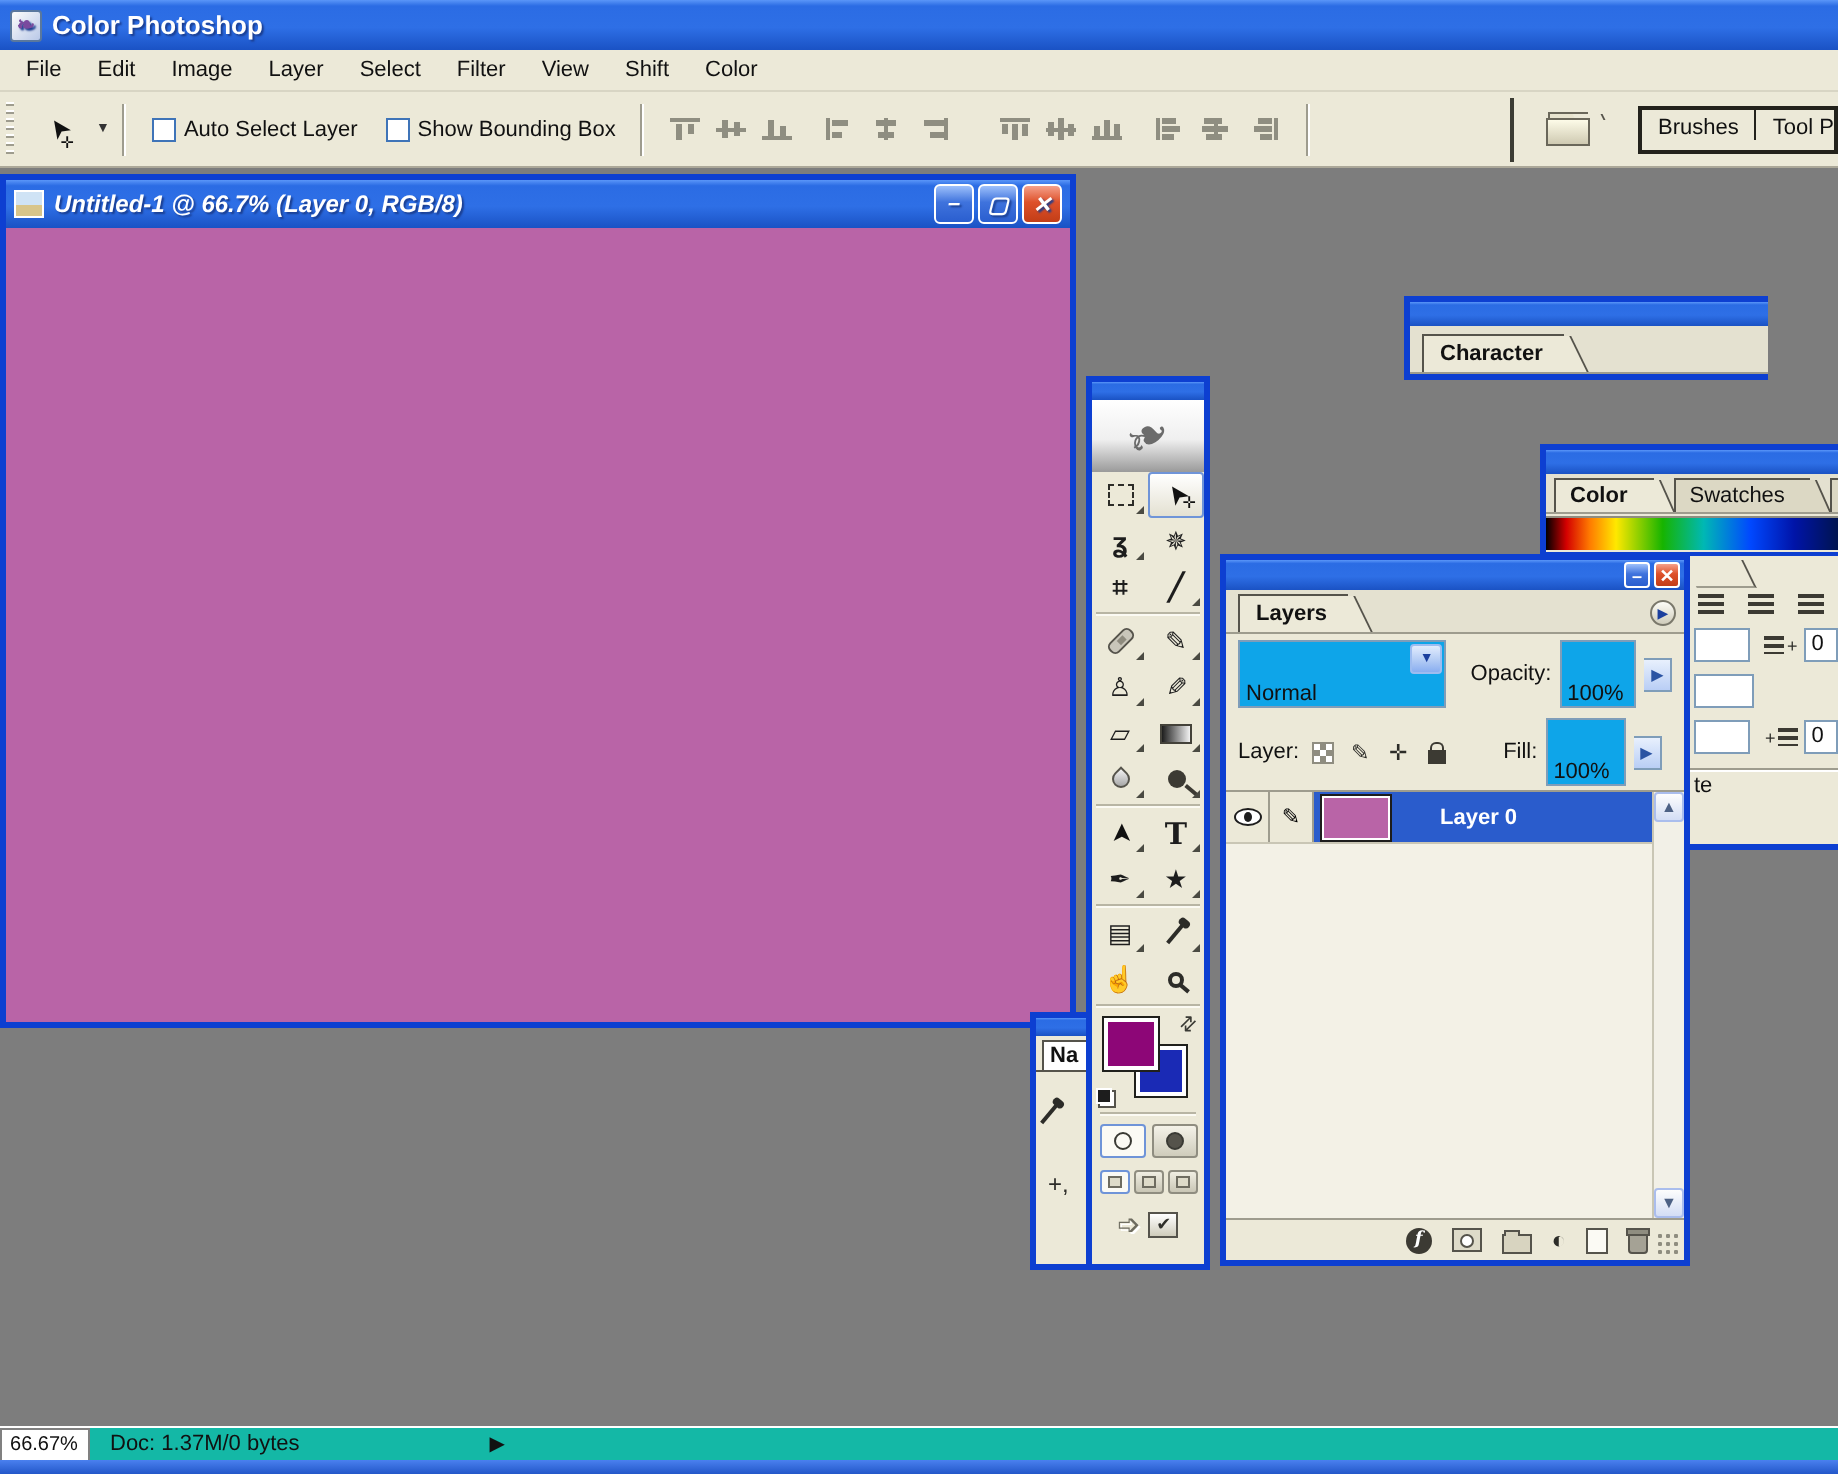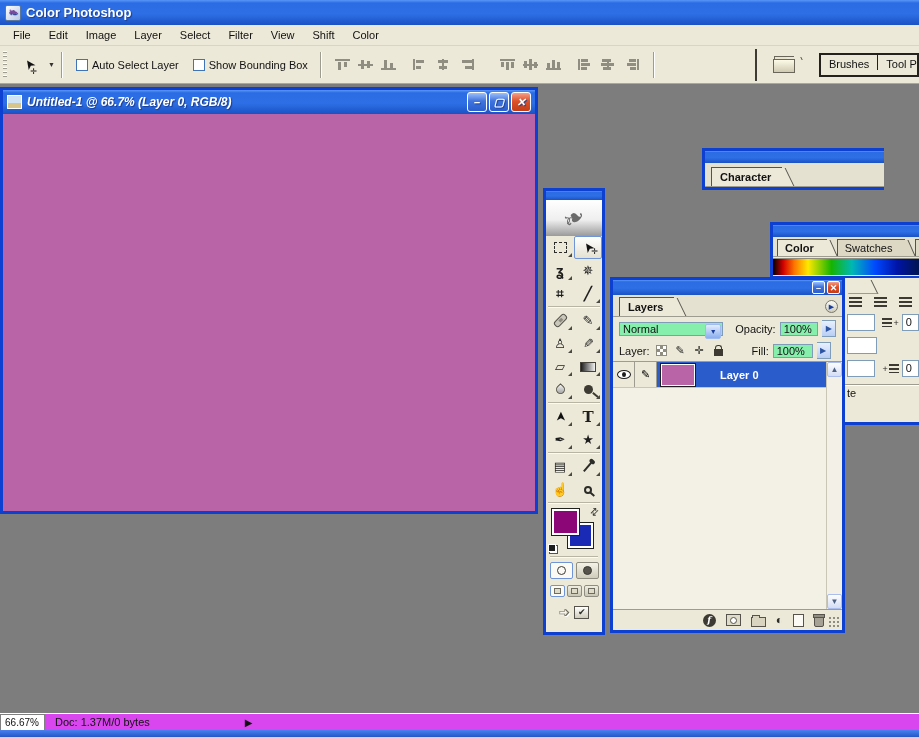--- a/index.html
+++ b/index.html
@@ -9,21 +9,21 @@
   #screen { position:relative; width:919px; height:737px; overflow:hidden; }
 
   
   .xp-grad { background:linear-gradient(180deg,#5a96f8 0%,#2b6ce4 12%,#2e6fe6 55%,#1a52c4 100%); }
   .xp-border { border:3px solid #0d3fd1; }
   .xp-btn { width:20px; height:20px; border-radius:3px; border:1px solid #fff;
             background:linear-gradient(180deg,#9dc0fb,#3f73dd 45%,#2a5ecf); color:#fff;
             display:flex; align-items:center; justify-content:center; font-size:11px; font-weight:bold; }
   .xp-btn.close { background:linear-gradient(180deg,#f5a08a,#de512a 45%,#c23d17); }
   .xp-btn-sm { width:13px; height:13px; border-radius:2px; font-size:9px; }
-  .inpt { background:#86efac; border:1px solid #7f9db9; height:14px; display:flex; align-items:flex-start; padding:0 3px; }
+  .inpt { background:#0ea5e9; border:1px solid #7f9db9; height:34px; display:flex; align-items:flex-end; padding:0 3px; }
   .spin { width:14px; height:17px; border:1px solid #7f9db9; border-left:none;
           background:linear-gradient(180deg,#e8f0fd,#b9cef5); display:flex; align-items:center; justify-content:center;
           color:#2b54a3; font-size:8px; }
   .vsep { width:1px; background:#9e9c8e; height:26px; margin:0 6px; box-shadow:1px 0 0 #fff; }
 
   
   .app-titlebar { left:0; top:0; width:919px; height:25px; display:flex; align-items:center; padding-left:5px; color:#fff; font-weight:bold; font-size:13px; text-shadow:1px 1px 1px #1a3d8f; }
   .app-icon { width:16px; height:16px; border-radius:2px; background:linear-gradient(135deg,#fdfdfb,#b9c8e8); border:1px solid #5a789e; margin-right:5px; display:flex; align-items:center; justify-content:center; color:#7a4a9e; font-size:11px; }
   .menubar { left:0; top:25px; width:919px; height:21px; background:#ece9d8; display:flex; align-items:center; padding-left:4px; border-bottom:1px solid #d8d5c4; }
   .menu-item { padding:3px 9px; color:#111; }
@@ -149,21 +149,21 @@
   .pico { display:flex; align-items:center; font-size:9px; color:#2c2c28; gap:1px; margin-left:4px; }
   .para-div { height:1px; background:#9e9c8e; box-shadow:0 1px 0 #fff; margin:4px 0 2px; }
 
   
   .nav-pal { left:515px; top:506px; width:40px; height:129px; z-index:20; background:#ece9d8; border-right:none; }
   .nav-pal .pal-title { height:9px; }
   .nav-tab { margin:2px 0 0 3px; width:26px; height:15px; background:#fff; border:1px solid #55534b; border-bottom:none; display:flex; align-items:center; padding-left:3px; font-weight:bold; color:#111; }
   .nav-body { border-top:1px solid #55534b; height:86px; padding:14px 0 0 6px; display:flex; flex-direction:column; gap:22px; }
 
   
-  .statusbar { left:0; top:713px; width:919px; height:17px; background:#d946ef; border-top:1px solid #fff; display:flex; align-items:center; color:#111; }
+  .statusbar { left:0; top:713px; width:919px; height:17px; background:#14b8a6; border-top:1px solid #fff; display:flex; align-items:center; color:#111; }
   .zoom-box { width:45px; height:17px; background:#fff; border-right:1px solid #808080; box-shadow:inset 1px 1px 0 #808080; display:flex; align-items:center; justify-content:center; font-size:10px; }
   .doc-size { margin-left:10px; }
   .st-arrow { margin-left:95px; font-size:10px; }
   .hint { margin-left:10px; }
   .taskbar { left:0; top:730px; width:919px; height:7px; background:linear-gradient(180deg,#4a80ef,#2357c9); }
 </style>
 </head>
 <body>
 
 <div id="screen">
@@ -313,20 +313,28 @@
         <span class="doc-btns">
           <span class="xp-btn">–</span>
           <span class="xp-btn">▢</span>
           <span class="xp-btn close">✕</span>
         </span>
       </div>
     </div>
     <div class="doc-canvas"></div>
   </div>
 
+  <div class="abs nav-pal xp-border">
+    <div class="pal-title xp-grad"></div>
+    <div class="nav-tab">Na</div>
+    <div class="nav-body">
+      <span class="eyed-ic"></span>
+      <span style="font-size:12px;color:#2c2c28">+,</span>
+    </div>
+  </div>
 
   <div class="abs toolbox xp-border">
     <div class="tbx-title xp-grad"></div>
     <div class="tbx-head">
         <span class="feather">❧</span>
       </div>
     <div class="tgrid">
       <div class="tcell fly">
           <span class="marq"></span>
         </div>

